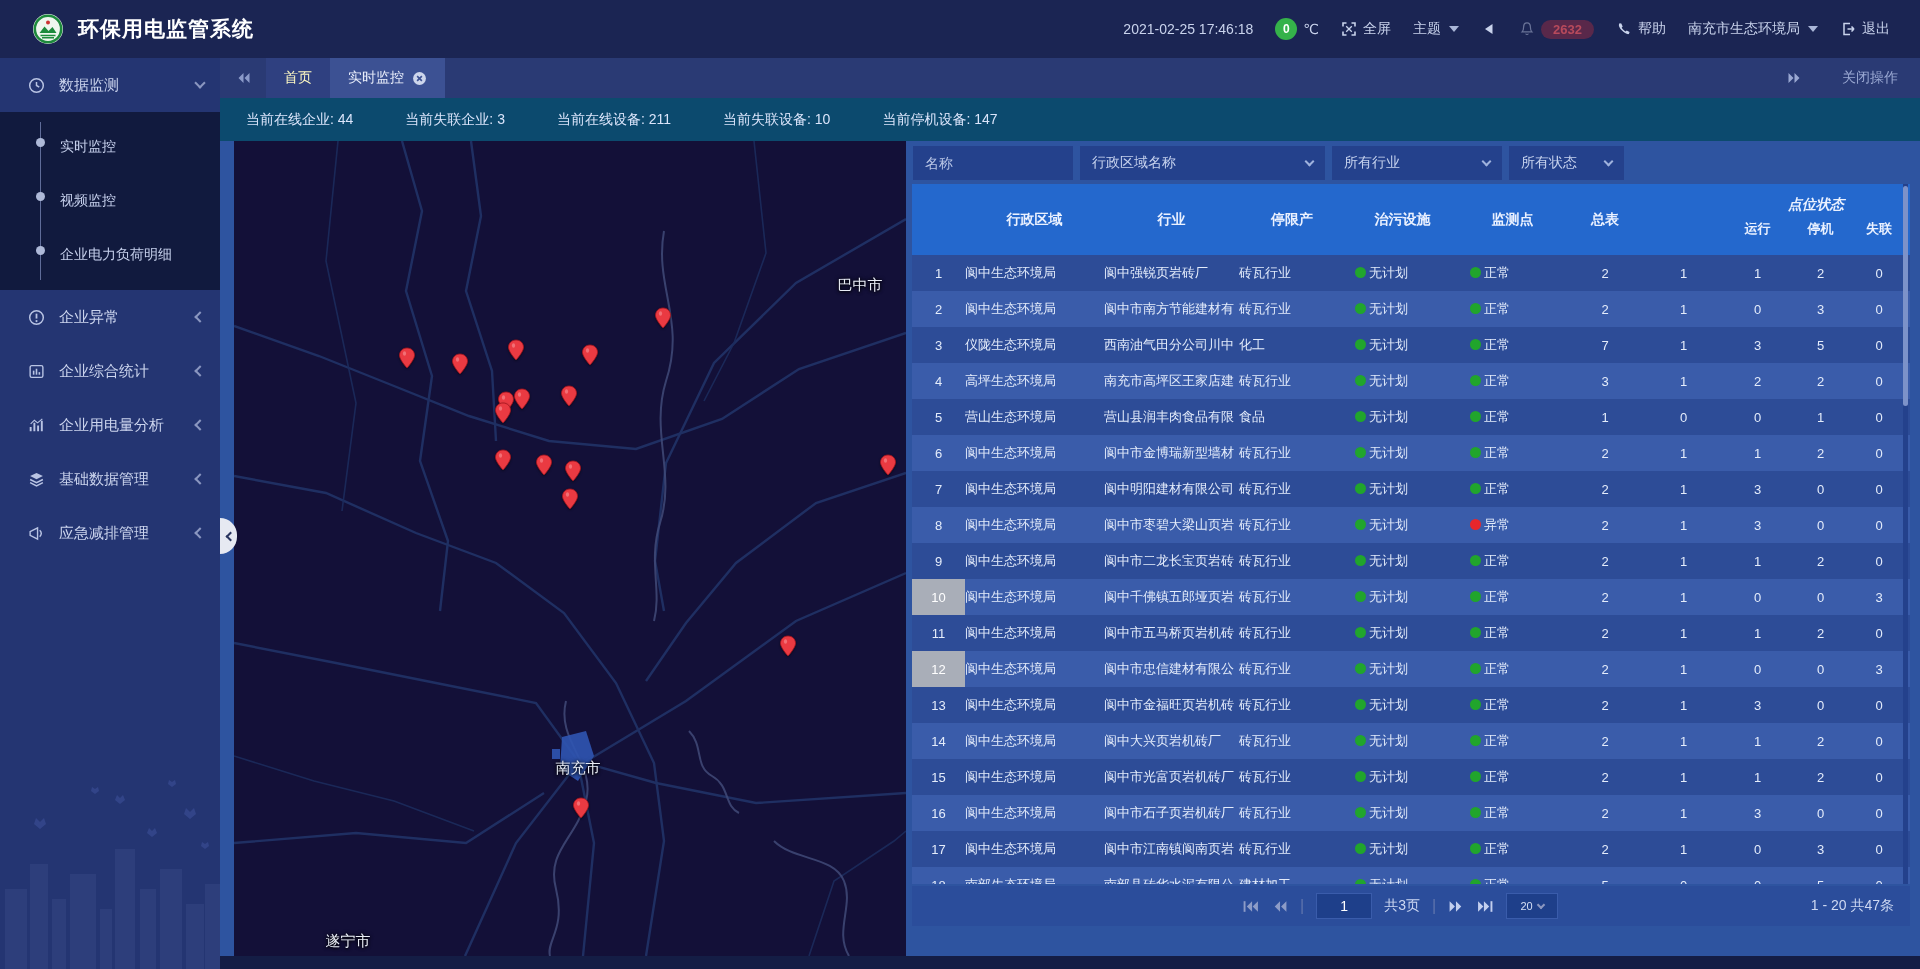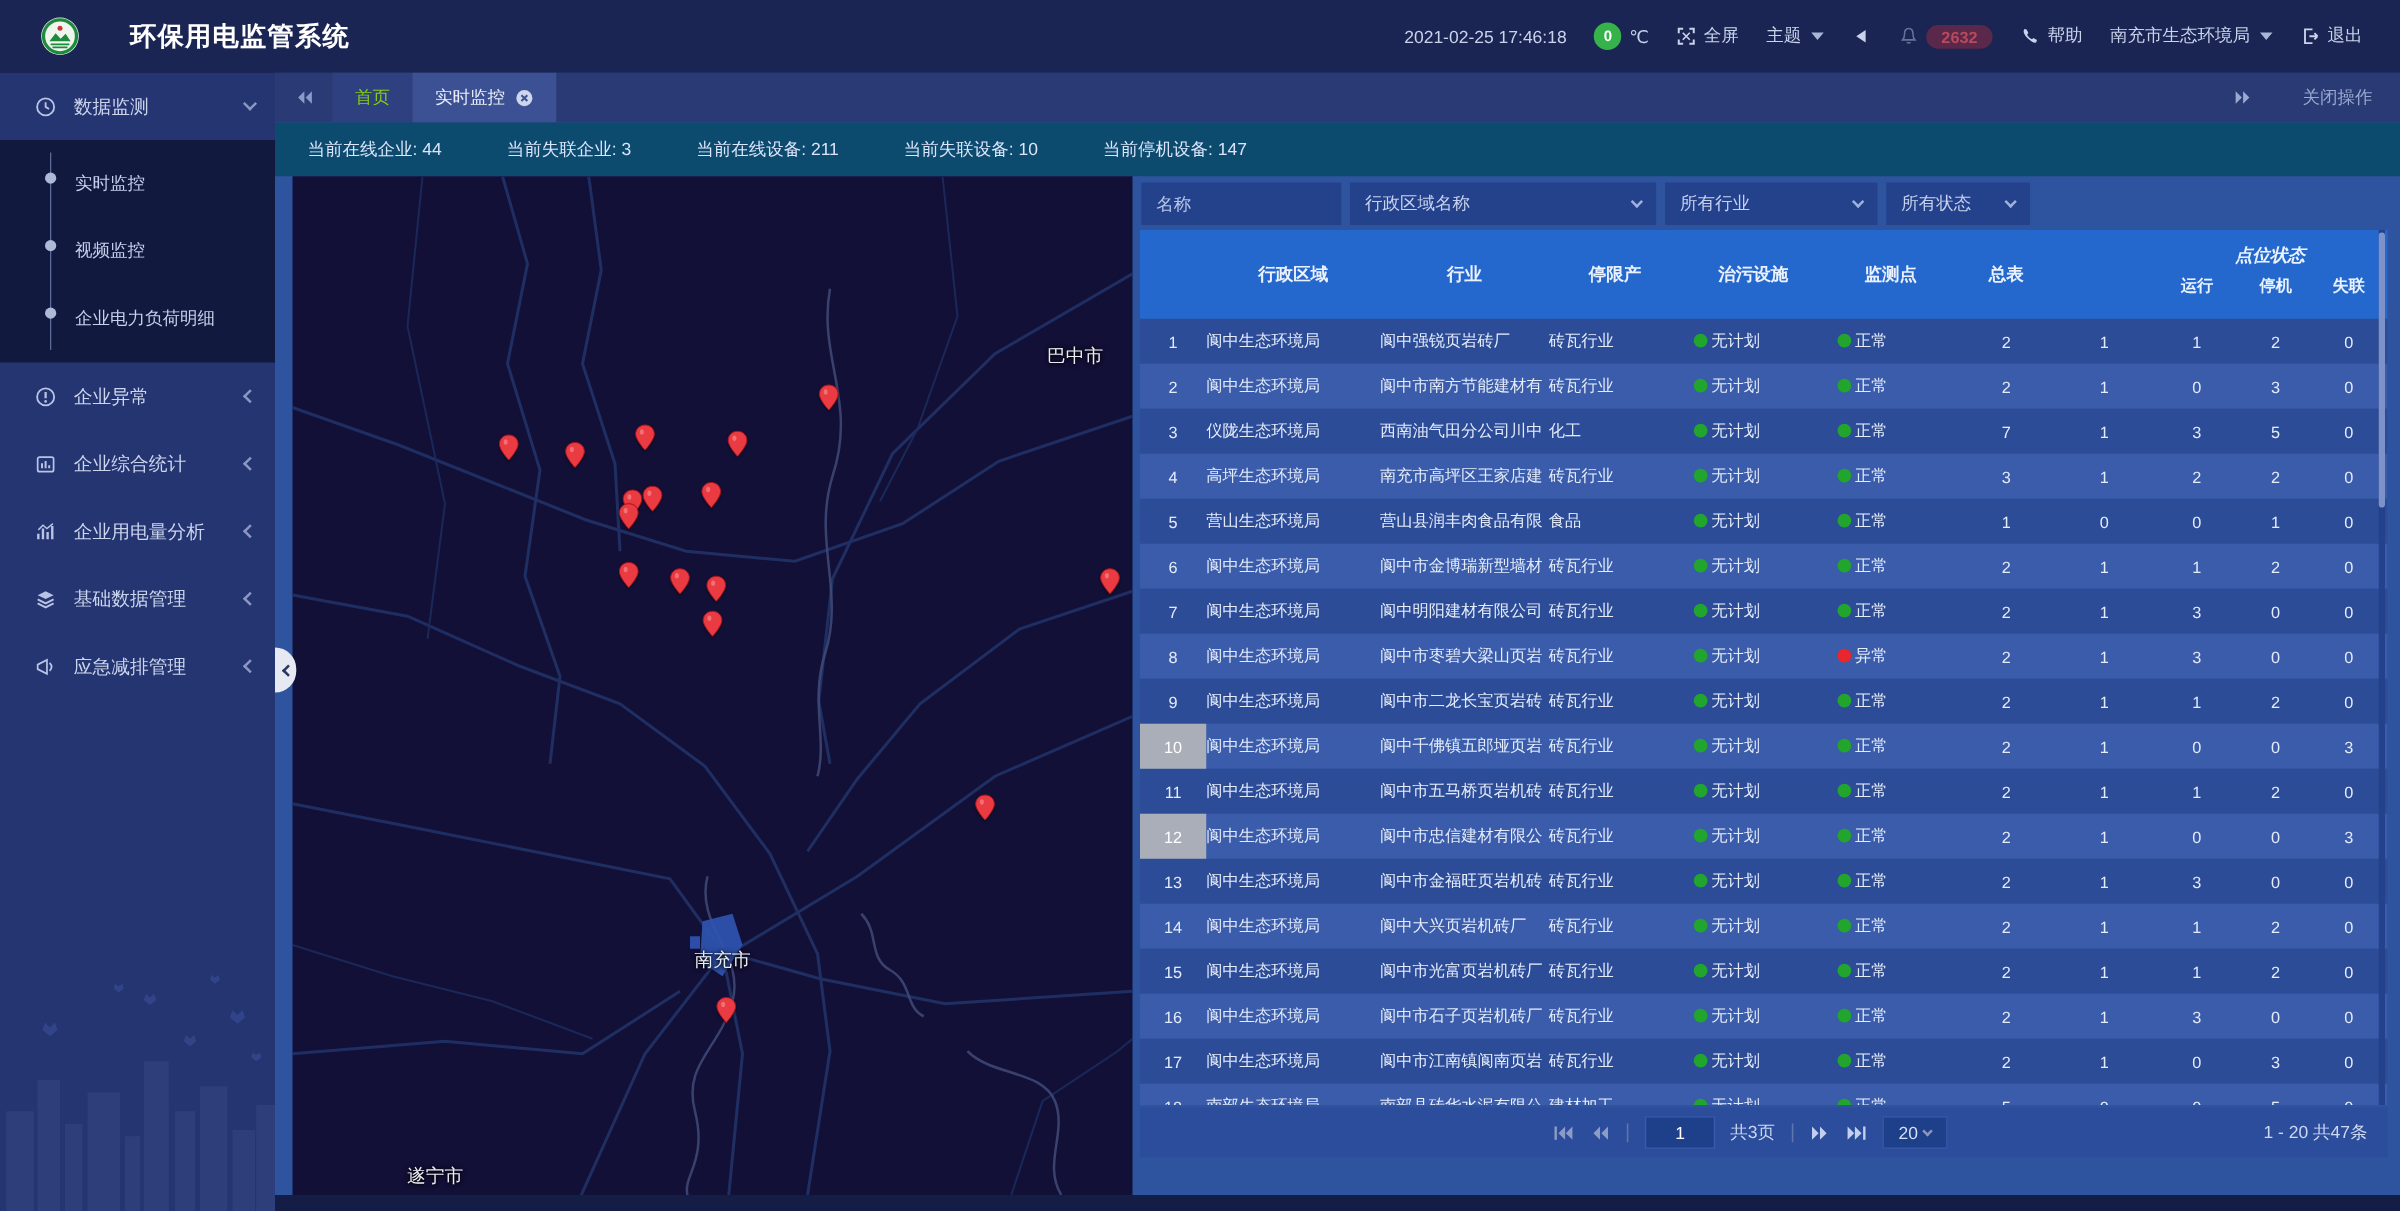--- a/index.html
+++ b/index.html
@@ -1,20 +1,20 @@
 <!DOCTYPE html>
 <html><head>
 <meta charset="utf-8">
 <style>
   * { margin:0; padding:0; box-sizing:border-box; }
   html,body { width:1920px; height:969px; overflow:hidden; background:#141d45;
     font-family:"Liberation Sans","DejaVu Sans",sans-serif; }
   
   #topbar { position:absolute; left:0; top:0; width:1920px; height:58px; background:#1b2553;
-    display:flex; align-items:center; color:#d6def2; z-index:30;gap:26px; }
+    display:flex; align-items:center; color:#d6def2; z-index:30; }
   #logo { width:32px; height:32px; margin-left:32px; }
   #app-title { font-size:21px; font-weight:bold; color:#fff; margin-left:14px; letter-spacing:1px; }
   #topbar-right { margin-left:auto; display:flex; align-items:center; gap:22px; padding-right:30px; font-size:14px; }
   .tb-item { display:flex; align-items:center; gap:6px; color:#c9d3ec; cursor:default; }
   .tb-icon { width:16px; height:16px; display:inline-block; color:#c9d3ec; }
   .tb-icon svg { width:100%; height:100%; }
   #temp-circle { width:22px; height:22px; border-radius:50%; background:#35b24a; color:#fff;
     font-size:12px; font-weight:bold; display:flex; align-items:center; justify-content:center; }
   .caret-down { width:0; height:0; border-left:5px solid transparent; border-right:5px solid transparent;
     border-top:6px solid #aab6d8; display:inline-block; margin-left:2px; }
@@ -42,21 +42,21 @@
     border-radius:0 18px 18px 0; z-index:25; display:flex; align-items:center; justify-content:center; cursor:pointer; }
   #collapse-handle .chev { border-color:#2a3560; width:7px; height:7px; margin-left:3px; }
   
   #main-bg { position:absolute; left:220px; top:58px; width:1700px; height:898px; background:#2e54a0; }
   #tabbar { position:absolute; left:220px; top:58px; width:1700px; height:40px; background:#2a3a74;
     display:flex; align-items:stretch; color:#8b9ac9; font-size:14px; }
   #tab-scroll-left { width:46px; display:flex; align-items:center; justify-content:center; cursor:pointer; }
   .pg-ic { width:16px; height:16px; }
   .pg-ic svg { width:100%; height:100%; fill:currentColor; }
   .tab { display:flex; align-items:center; gap:8px; padding:0 18px; cursor:pointer; }
-  .tab.inactive { background:#2f4080; color:#84cc16; }
+  .tab.inactive { background:#2f4080; color:#fef9c3; }
   .tab.active { background:#3c5193; color:#e9eefb; }
   .tab-close { width:15px; height:15px; }
   #tabbar-right { margin-left:auto; display:flex; align-items:center; gap:39px; padding-right:22px; color:#9aa8d2; }
   
   #statsbar { position:absolute; left:220px; top:98px; width:1876px; height:43px; background:#0c4a6e;
     display:flex; align-items:center; gap:52px; padding-left:26px; color:#dbe5fb; font-size:14px; }
   .stat { white-space:nowrap; }
   
   #map { position:absolute; left:234px; top:141px; width:672px; height:815px; background:#131038; overflow:hidden; }
   #map svg.roads { position:absolute; left:0; top:0; }
@@ -98,21 +98,21 @@
   #pager { position:absolute; left:912px; top:886px; width:998px; height:40px; background:#2b4d9b;
     display:flex; align-items:center; color:#8d9cc7; font-size:14px; }
   #pager-center { position:absolute; left:330px; display:flex; align-items:center; gap:12px; }
   .pg-btn { width:17px; height:17px; cursor:pointer; }
   .pg-btn.on { color:#c3cfee; }
   .pg-sep { color:#5f74ad; font-size:16px; }
   #page-input { width:56px; height:26px; background:#1e3f8a; border:1px solid #3a5cab; color:#fff;
     text-align:center; font-size:14px; }
   #pages-label { color:#cdd8f2; }
   #size-select { width:52px; height:26px; background:#1e3f8a; border:1px solid #3a5cab; color:#d5dff5;
-    display:flex; align-items:center; justify-content:center; gap:5px; cursor:pointer; font-size:14px;text-align:right; }
+    display:flex; align-items:center; justify-content:center; gap:5px; cursor:pointer; font-size:11px;text-align:right; }
   #size-select .chev { width:6px; height:6px; margin-top:-3px; }
   #range-info { margin-left:auto; padding-right:16px; color:#cdd8f2; }
 </style>
 </head>
 <body>
 
 <div id="topbar">
   <div id="logo">
     <svg viewBox="0 0 32 32">
       <circle cx="16" cy="16" r="15" fill="#eef6ee"></circle>

